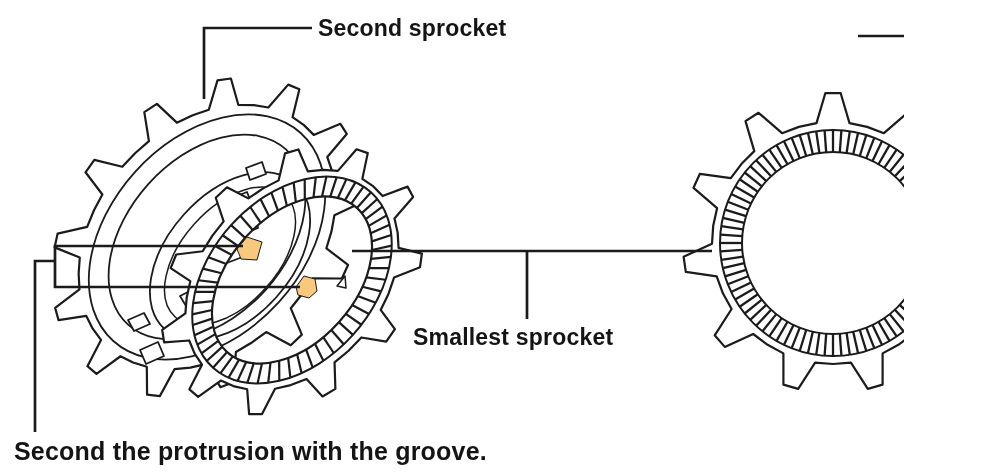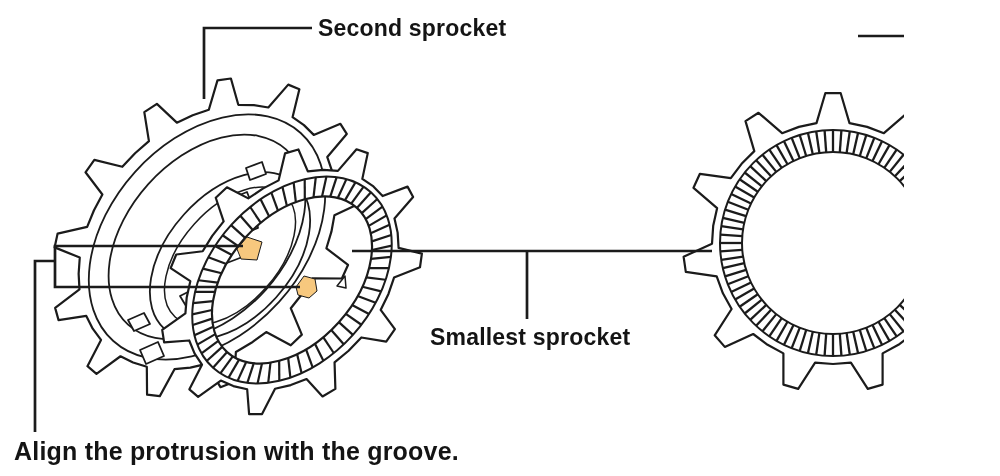--- a/index.html
+++ b/index.html
@@ -15,21 +15,21 @@
     position:absolute;
     font-weight:600;
     font-size:23px;
     color:#141414;
     white-space:nowrap;
     letter-spacing:.2px;
   }
   .label.caption{font-size:25px;}
   #label-second{left:318px;top:15px;}
   #label-protrusion{left:708px;top:22px;}
-  #label-smallest{left:413px;top:324px;margin-left:17px;}
+  #label-smallest{left:413px;top:324px;}
   #label-caption{left:14px;top:437px;}
 </style>
 </head>
 <body>
 
 <div id="stage" style="background: rgb(255, 255, 255);">
   <svg id="diagram-svg" width="1000" height="476" viewBox="0 0 1000 476">
       <g transform="translate(207,237) rotate(-48)">
         <path stroke="#1b1b1b" fill="#fff" stroke-width="2.2" stroke-linejoin="round" stroke-linecap="round" d="M80.9 -92.1L95.8 -83.8L123.4 -97.0L133.8 -88.3L119.2 -65.2L129.3 -53.6L137.3 -41.1L167.6 -41.6L171.6 -30.2L146.3 -16.6L148.0 -2.8L147.3 11.0L173.4 23.4L170.1 34.9L139.9 35.9L132.8 48.6L123.5 60.6L139.5 83.0L129.6 92.0L101.5 80.1L87.2 88.9L71.5 96.3L73.6 123.5L59.4 128.0L39.8 106.0L21.6 108.8L3.1 110.0L-9.1 135.8L-24.4 134.7L-31.0 107.6L-48.9 103.8L-66.1 98.4L-89.8 117.0L-102.6 110.5L-94.7 84.5L-108.2 75.0L-120.0 64.3L-149.8 71.4L-157.3 61.0L-136.7 42.1L-142.7 29.0L-146.5 15.5L-175.6 9.4L-176.0 -2.4L-147.4 -9.9L-144.6 -23.6L-139.4 -36.9L-161.1 -54.7L-154.3 -65.4L-124.3 -59.7L-113.2 -70.8L-100.4 -80.8L-109.7 -106.3L-97.4 -113.3L-72.7 -95.8L-56.0 -101.8L-38.4 -106.2L-33.2 -133.6L-18.1 -135.3L-4.5 -109.9L14.1 -109.5L32.4 -107.3L50.9 -130.2L65.4 -126.3L64.8 -98.9L80.9 -92.1Z"></path>
         <ellipse stroke="#1b1b1b" fill="none" stroke-width="1.8" stroke-linejoin="round" stroke-linecap="round" rx="140" ry="97"></ellipse>
@@ -218,14 +218,14 @@
       </g>
       <polyline points="243,246 55,246 55,287 300,287" stroke="#1b1b1b" fill="none" stroke-width="2.7" stroke-linejoin="miter" stroke-linecap="butt"></polyline>
       <polyline points="55,261 35,261 35,432" stroke="#1b1b1b" fill="none" stroke-width="2.7" stroke-linejoin="miter" stroke-linecap="butt"></polyline>
     </svg>
 
   <div class="label" id="label-second" style="color: rgb(20, 20, 20);">Second sprocket</div>
 
 
   <div class="label" id="label-smallest" style="color: rgb(20, 20, 20);">Smallest sprocket</div>
 
-  <div class="label caption" id="label-caption" style="color: rgb(20, 20, 20);">Align the protrusion with the groove.</div>
+  <div class="label caption" id="label-caption" style="color: rgb(20, 20, 20);">Second the protrusion with the groove.</div>
 </div>
 
 </body></html>

